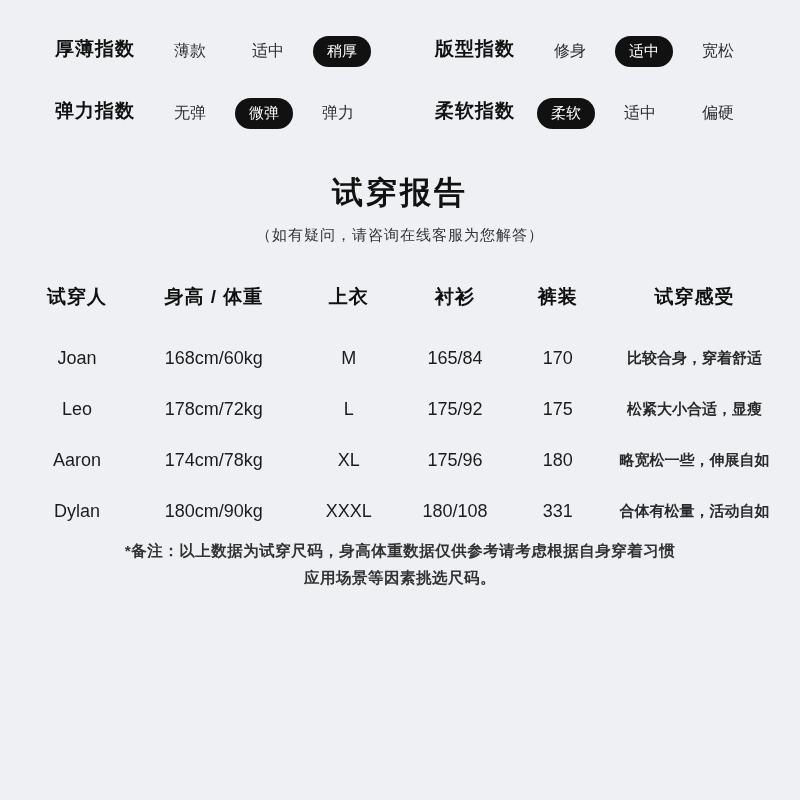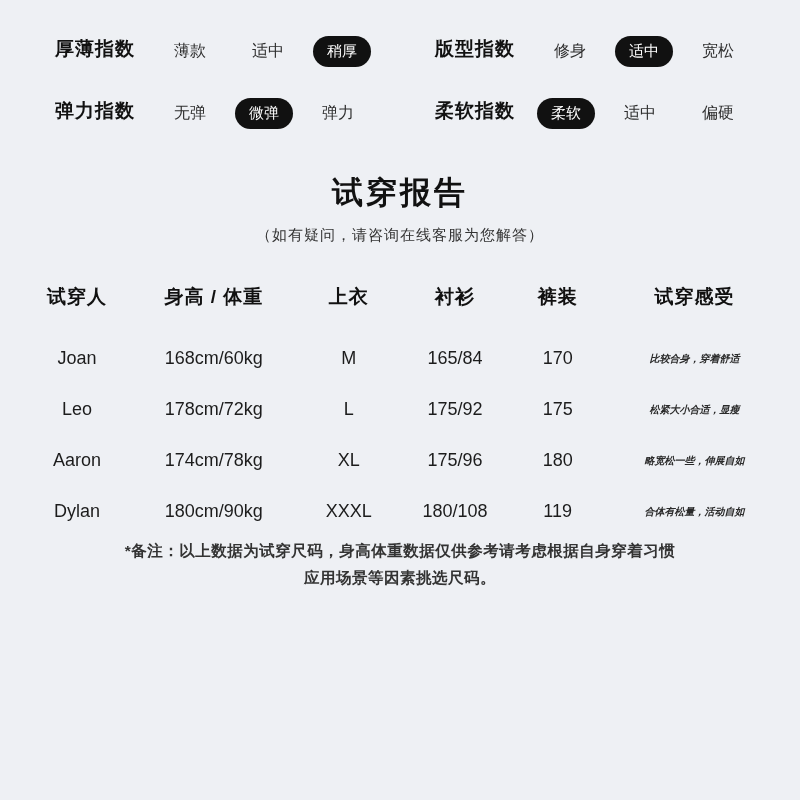--- a/index.html
+++ b/index.html
@@ -103,24 +103,23 @@
     font-size: 19px;
     font-weight: 700;
     letter-spacing: 1px;
     color: var(--text-dark);
   }
   .t-body-row .t-cell {
     font-size: 18px;
     color: #1c1c1c;
   }
   .t-body-row .t-cell.feel {
-    font-size: 10px;
+    font-size: 15px;
     font-weight: 600;
     color: #2a2a2a;
-    font-style: italic;
   }
 
   
   .footnote {
     text-align: center;
     font-size: 15.5px;
     font-weight: 600;
     color: #333333;
     line-height: 27px;
     letter-spacing: 0.5px;
@@ -214,21 +213,21 @@
       <span class="t-cell">175/96</span>
       <span class="t-cell">180</span>
       <span class="t-cell feel">略宽松一些，伸展自如</span>
     </div>
 
     <div class="t-row t-body-row">
       <span class="t-cell">Dylan</span>
       <span class="t-cell">180cm/90kg</span>
       <span class="t-cell">XXXL</span>
       <span class="t-cell">180/108</span>
-      <span class="t-cell">119</span>
+      <span class="t-cell">331</span>
       <span class="t-cell feel">合体有松量，活动自如</span>
     </div>
   </div>
 
   <div class="footnote">
     <p>*备注：以上数据为试穿尺码，身高体重数据仅供参考请考虑根据自身穿着习惯</p>
     <p>应用场景等因素挑选尺码。</p>
   </div>
 
 </div>

